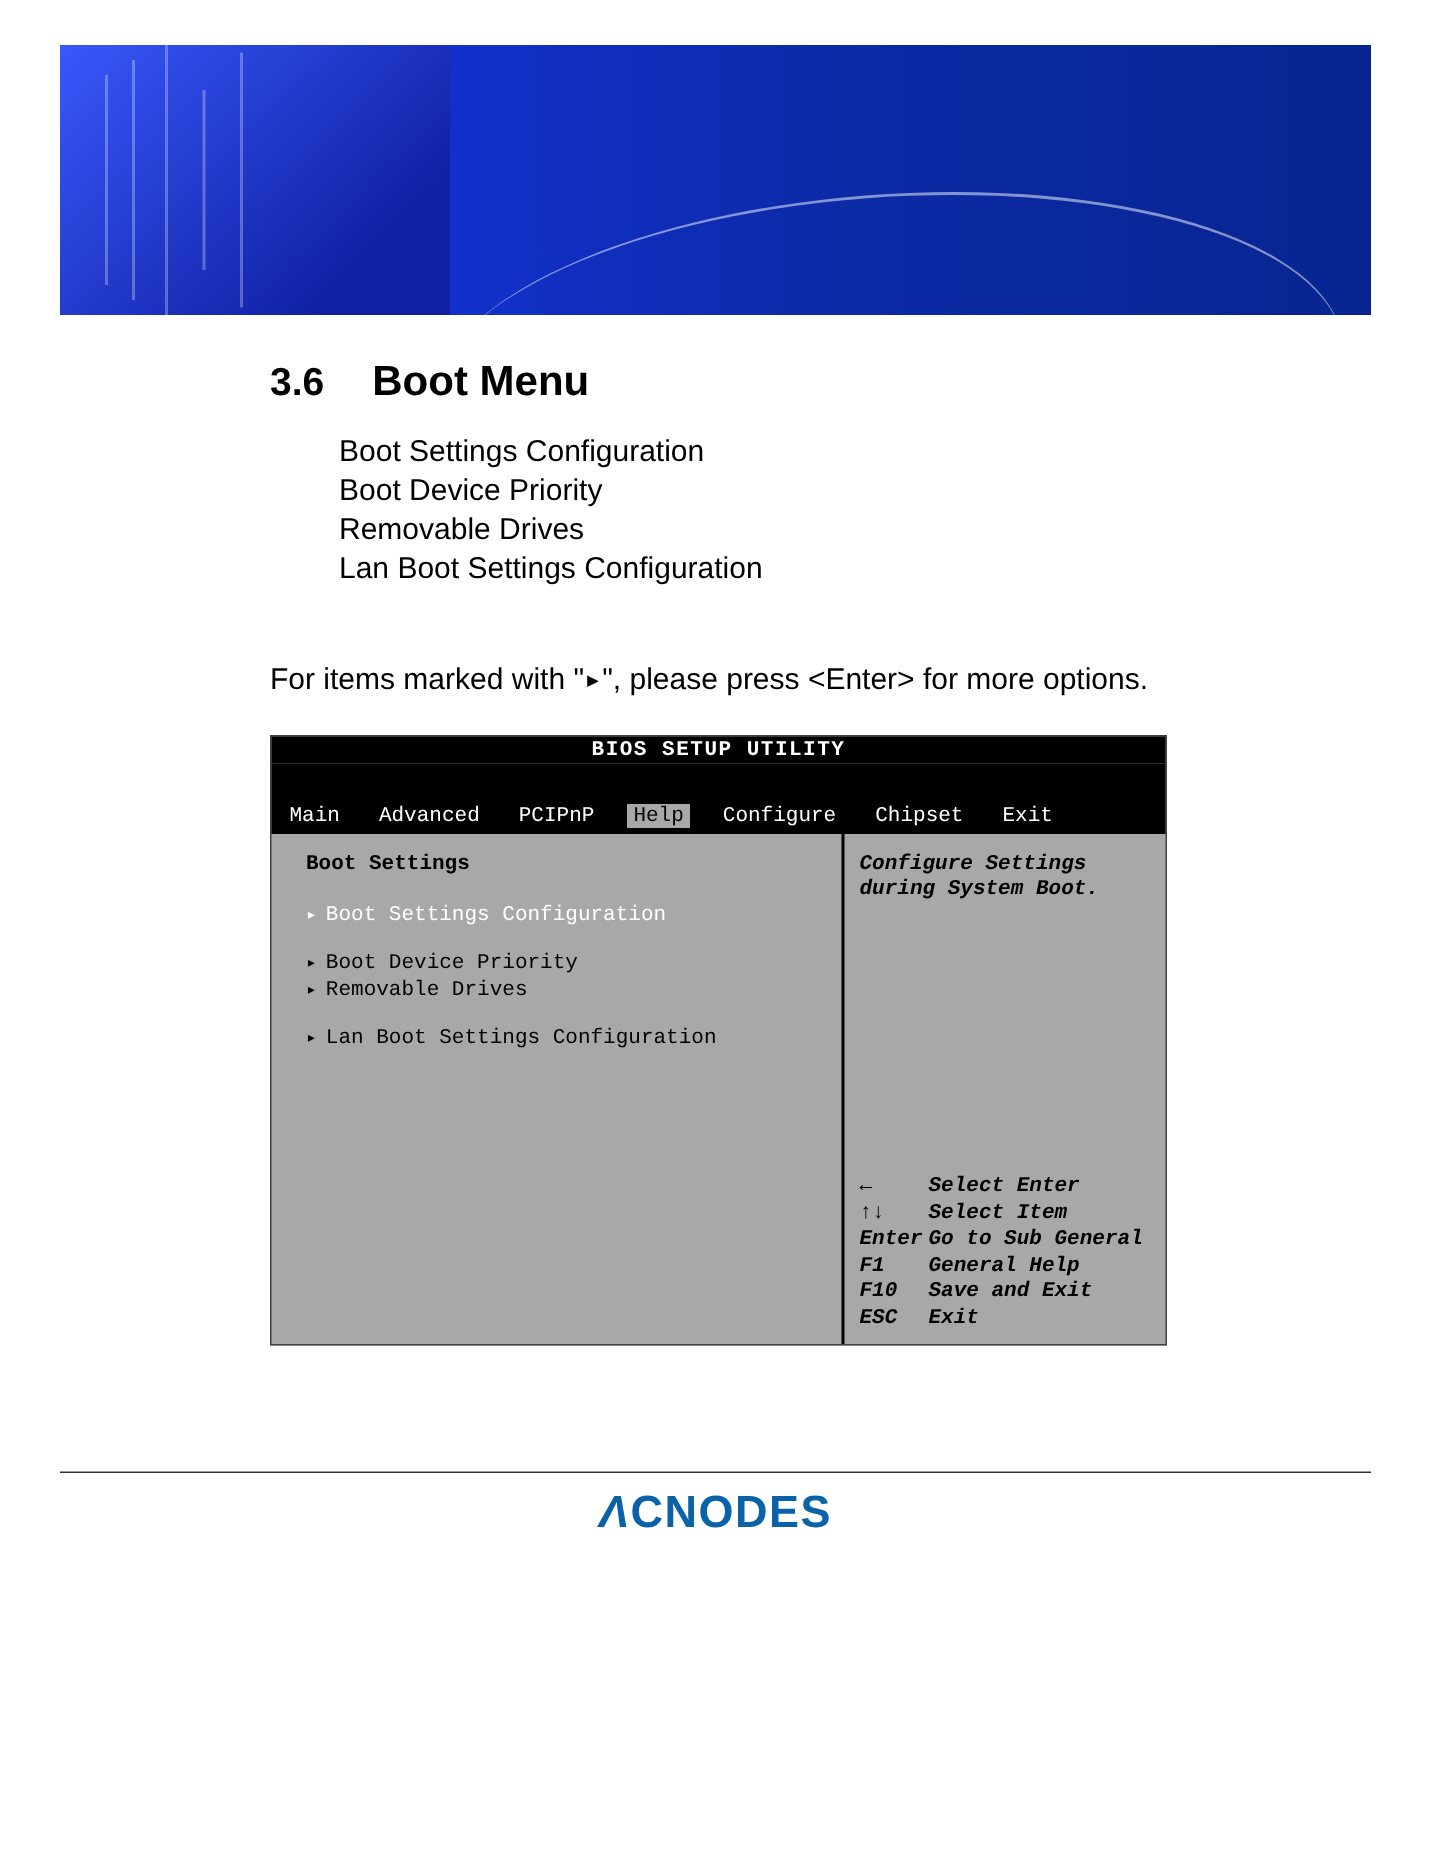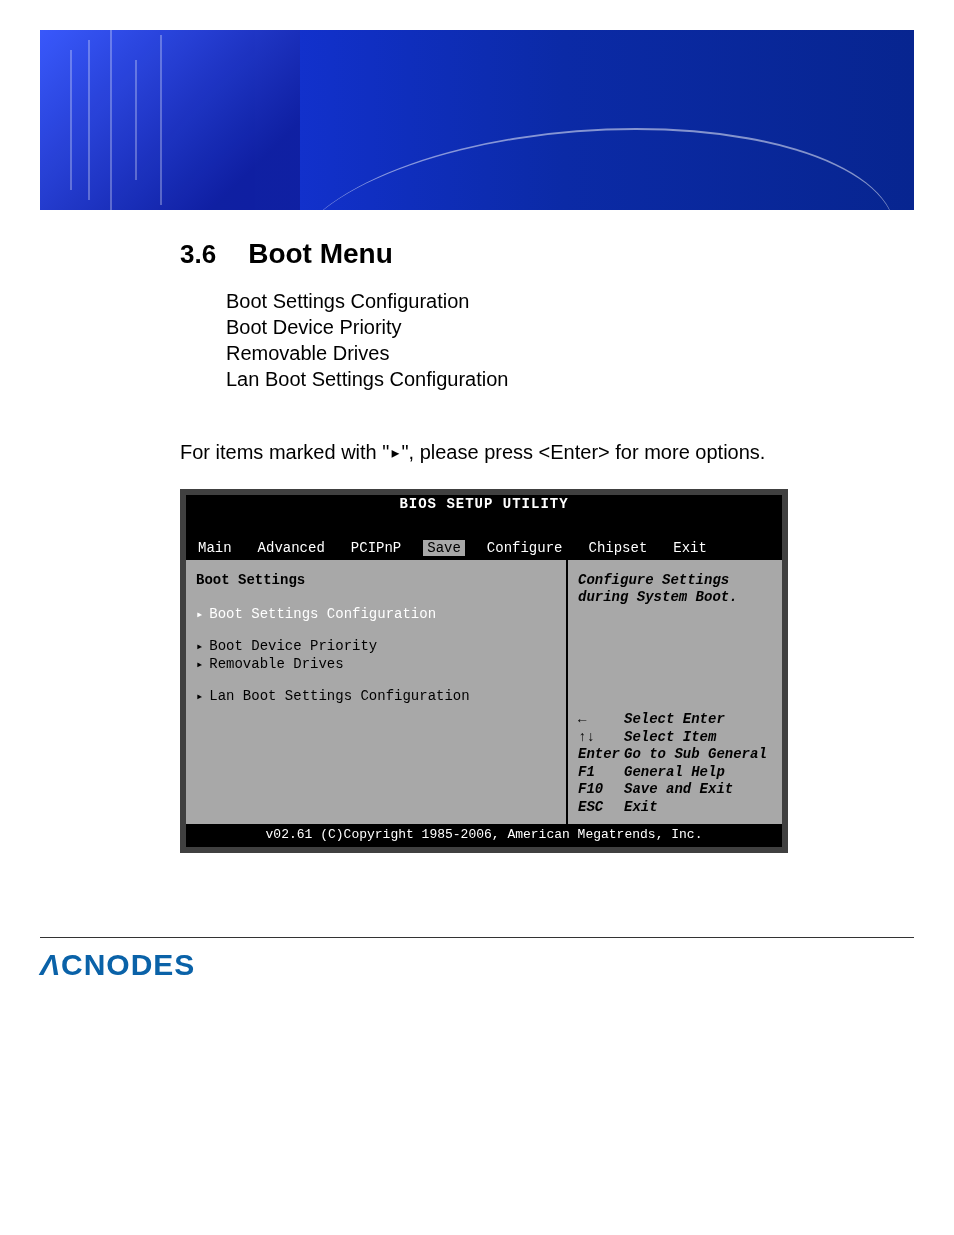--- a/index.html
+++ b/index.html
@@ -82,21 +82,21 @@
   .mono-icon {
     font-family: "Courier New", monospace;
     font-weight: bold;
   }
 
   .bios-wrap {
     margin: 24px 0 0 0;
   }
   .bios {
     width: 596px;
-    border: 6px solid #404040;
+    border: 1px solid #404040;
     font-family: "Courier New", monospace;
     font-size: 14px;
     background: #a8a8a8;
   }
   .bios-title {
     background: #000;
     color: #fff;
     font-weight: bold;
     letter-spacing: 1px;
     text-align: center;
@@ -114,21 +114,22 @@
   .bios-menubar .tab {
     padding: 0 4px;
     margin-top: 27px;
   }
   .bios-menubar .tab.selected {
     background: #a8a8a8;
     color: #000;
   }
   .bios-body {
     display: flex;
-    height: 264px;
+    height: 340px;
+    margin-left: 13px;
   }
   .bios-left {
     flex: 1;
     border-right: 2px solid #000;
     padding: 12px 10px;
     color: #000;
   }
   .bios-left .panel-title {
     font-weight: bold;
     margin-bottom: 18px;
@@ -172,20 +173,21 @@
     background: #000;
     color: #fff;
     text-align: center;
     font-size: 13px;
     padding: 3px 0 5px 0;
   }
 
   .page-footer {
     margin-top: 80px;
     padding: 4px 40px 30px 40px;
+    text-align: center;
   }
   .page-footer hr {
     border: none;
     border-top: 1px solid #333;
     margin: 0 0 10px 0;
   }
   .brand {
     color: #0a62a8;
     font-weight: 800;
     font-size: 30px;
@@ -229,21 +231,21 @@
       <span>For items marked with "</span><span class="mono-icon">▸</span><span>",  please press &lt;Enter&gt; for more options.</span>
     </div>
 
     <div class="bios-wrap">
       <div class="bios">
         <div class="bios-title">BIOS SETUP UTILITY</div>
         <div class="bios-menubar">
           <span class="tab">Main</span>
           <span class="tab">Advanced</span>
           <span class="tab">PCIPnP</span>
-          <span class="tab selected">Save</span>
+          <span class="tab selected">Help</span>
           <span class="tab">Configure</span>
           <span class="tab">Chipset</span>
           <span class="tab">Exit</span>
         </div>
         <div class="bios-body">
           <div class="bios-left">
             <div class="panel-title">Boot Settings</div>
             <div class="item selected">
               <span class="tri"></span>
               <span>Boot Settings Configuration</span>
@@ -289,21 +291,20 @@
                   <span class="k">F10</span>
                   <span>Save and Exit</span>
                 </div>
               <div class="row">
                   <span class="k">ESC</span>
                   <span>Exit</span>
                 </div>
             </div>
           </div>
         </div>
-        <div class="bios-footer">v02.61 (C)Copyright 1985-2006, American Megatrends, Inc.</div>
       </div>
     </div>
   </div>
 
   <div class="page-footer">
     <hr>
     <div class="brand">
       <span class="a-first">Λ</span><span>CNODES</span>
     </div>
   </div>

